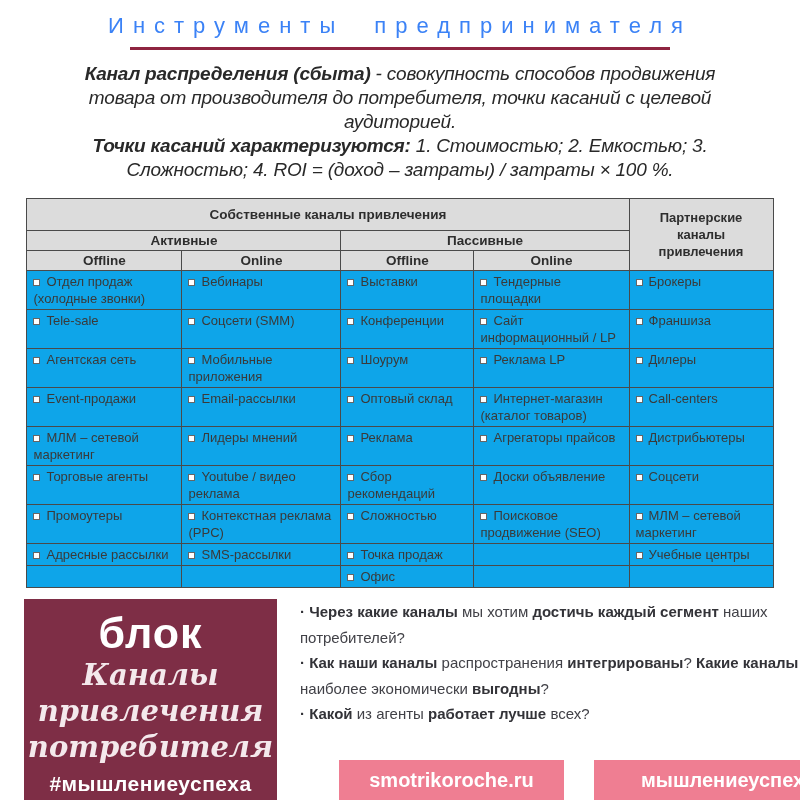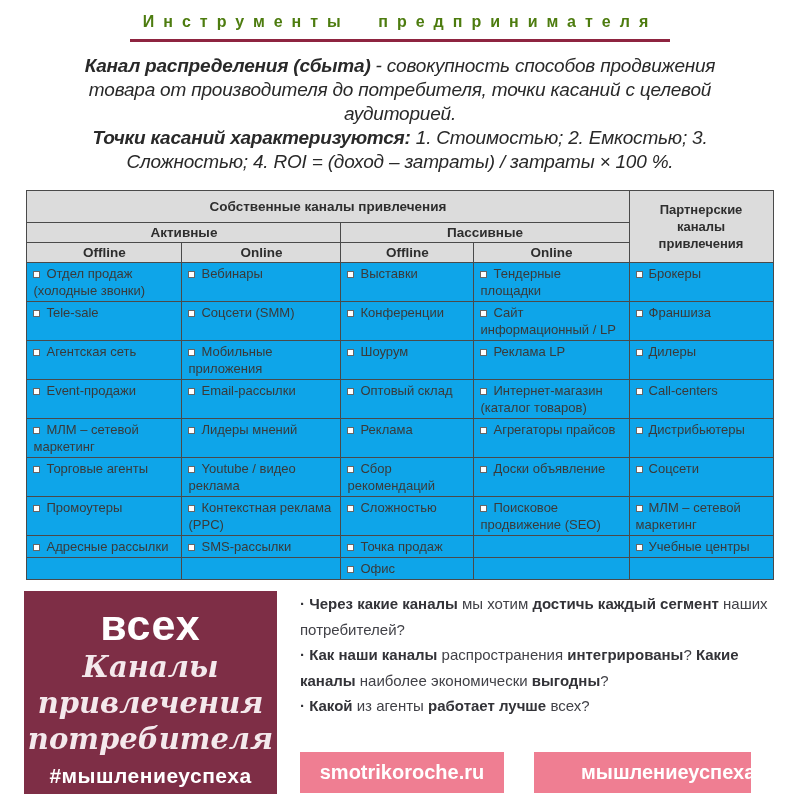--- a/index.html
+++ b/index.html
@@ -4,21 +4,21 @@
 <style>
   * { margin: 0; padding: 0; box-sizing: border-box; }
   html, body { background: #ffffff; }
   .page {
     width: 800px; height: 800px; margin: 0 auto; background: #ffffff;
     font-family: "Liberation Sans", sans-serif; overflow: hidden; position: relative;
   }
   
   .title-wrap { padding-top: 13px; text-align: center; }
   .title {
-    display: inline-block; color: #4d7c0f; font-weight: bold; font-size: 16px;
+    display: inline-block; color: #3b82f6; font-weight: normal; font-size: 22px;
     letter-spacing: 9px; word-spacing: 15px; white-space: nowrap;
   }
   .underline { width: 540px; height: 3px; background: #8e2440; margin: 8px auto 0; }
   
   .intro {
     width: 660px; margin: 12px auto 0; text-align: center;
     font-size: 19px; line-height: 24px; color: #292929; letter-spacing: -0.2px; font-style: italic;
   }
   .intro .b, .question .b { font-weight: bold; }
   
@@ -58,21 +58,21 @@
   .promo .tag { font-weight: bold; font-size: 21px; margin-top: 7px; letter-spacing: 0.5px; }
   .right-col { flex: 1; display: flex; flex-direction: column; }
   .question { font-size: 15px; line-height: 25.5px; color: #414147; }
   .question .b { color: #333338; }
   .buttons { display: flex; gap: 30px; margin-top: auto; padding-bottom: 1px; }
   .url-btn {
     background: #ef7e92; color: #ffffff; font-weight: bold; font-size: 20px;
     text-align: center; padding: 9px 0; border: none; cursor: pointer;
     font-family: "Liberation Sans", sans-serif;
   }
-  .url-btn.first { width: 204px; }
+  .url-btn.first { width: 225px; margin-left: 39px; }
   .url-btn.second { width: 217px; padding-left: 47px; }
 </style>
 </head>
 <body>
 
 <div class="page">
 
   <div class="title-wrap">
     <div class="title">Инструменты предпринимателя</div>
     <div class="underline"></div>
@@ -172,21 +172,21 @@
           <td><span class="cb"></span><span>Офис</span></td>
           <td></td>
           <td></td>
         </tr>
       </tbody>
   </table>
 
   <div class="bottom">
 
     <div class="promo">
-      <div class="blok">всех</div>
+      <div class="blok">блок</div>
       <div class="serif">Каналы</div>
       <div class="serif">привлечения</div>
       <div class="serif">потребителя</div>
       <div class="tag">#мышлениеуспеха</div>
     </div>
 
     <div class="right-col">
       <div>
           <p class="question"><span class="b">· Через какие каналы</span><span> мы хотим </span><span class="b">достичь каждый сегмент</span><span> наших потребителей?</span></p>
           <p class="question"><span class="b">· Как наши каналы</span><span> распространения </span><span class="b">интегрированы</span><span>? </span><span class="b">Какие каналы</span><span> наиболее экономически </span><span class="b">выгодны</span><span>?</span></p>

